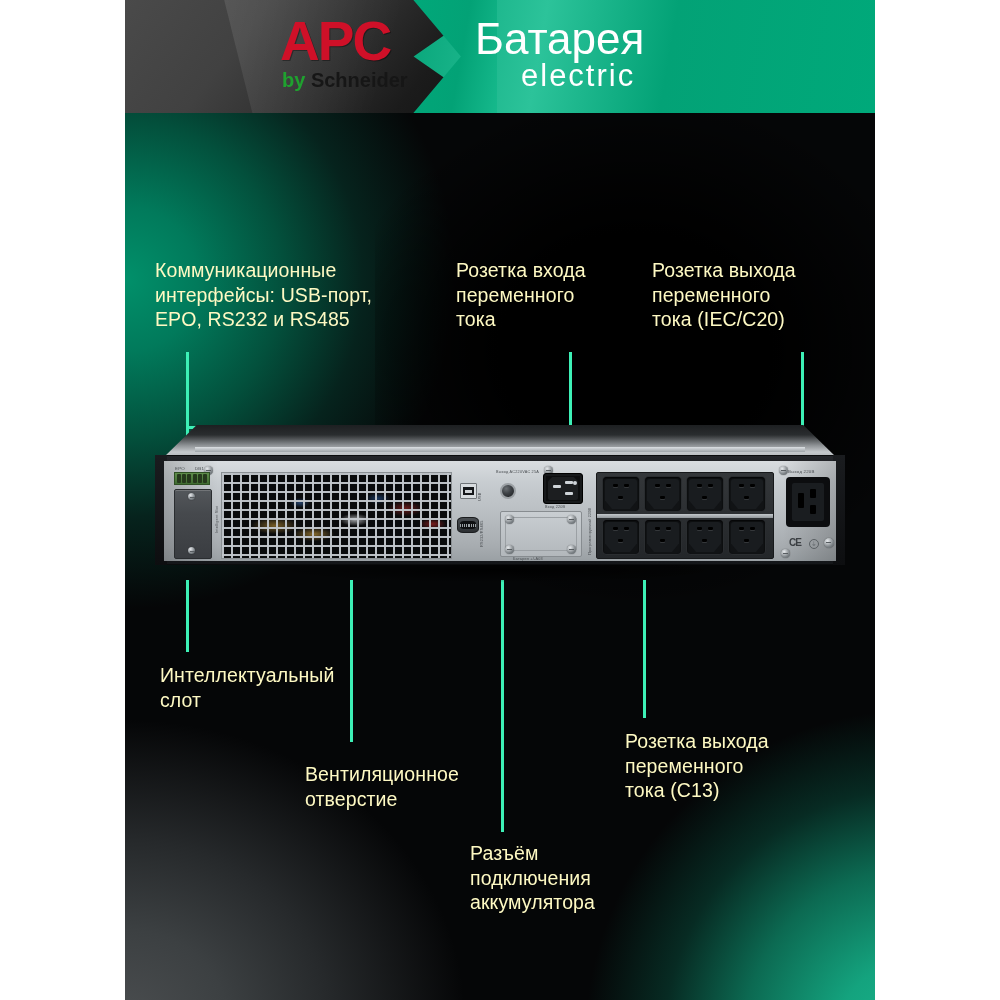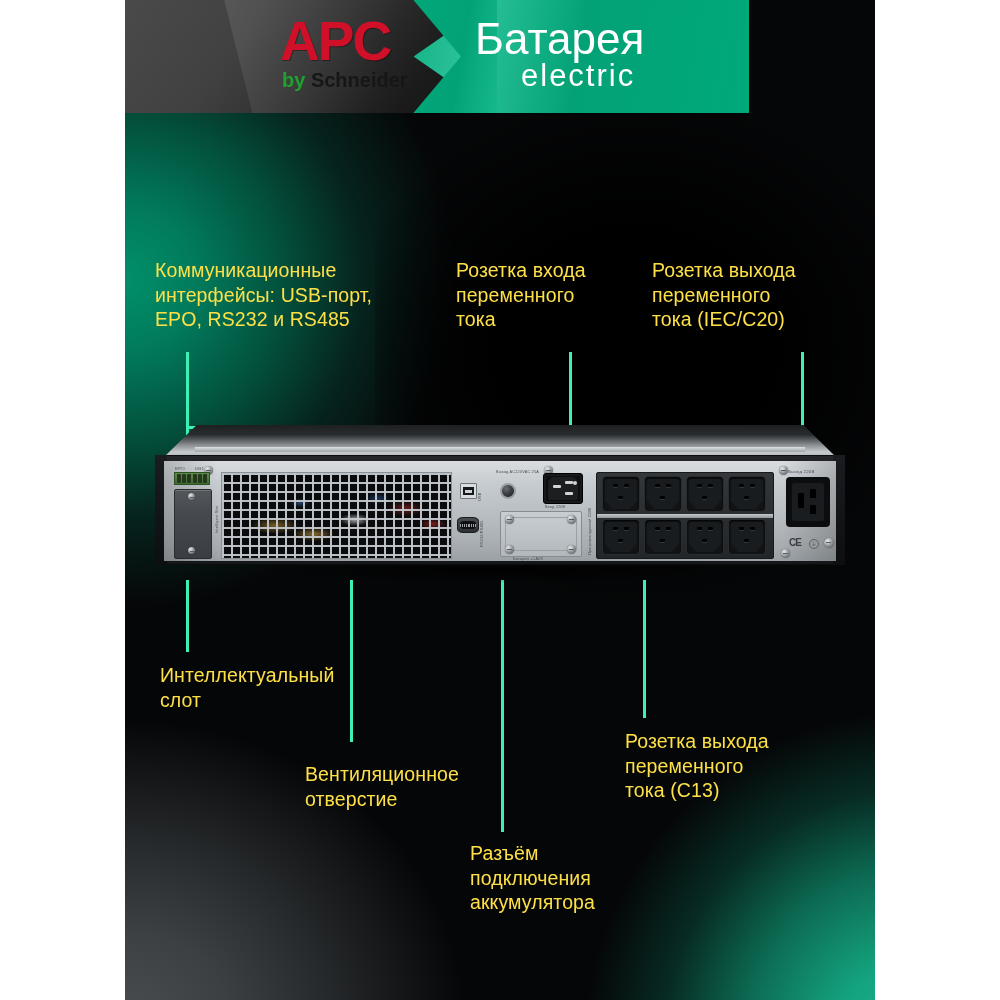--- a/index.html
+++ b/index.html
@@ -15,21 +15,21 @@
   .bg-green-tl{position:absolute;left:0;top:100px;width:520px;height:640px;
       background:radial-gradient(ellipse 330px 330px at 0% 28%, #01906a 0%, #017a5b 22%, #03503c 48%, #06231d 72%, rgba(5,8,8,0) 100%);}
   .bg-green-bl{position:absolute;left:0;top:560px;width:470px;height:460px;
       background:radial-gradient(ellipse 340px 300px at 0% 100%, #4a4d4f 0%, #3c4042 30%, #26292b 60%, rgba(5,8,8,0) 100%);}
   .bg-green-br{position:absolute;right:-40px;bottom:-40px;width:470px;height:520px;
       background:radial-gradient(ellipse 330px 330px at 100% 100%, #19b68c 0%, #14a37e 24%, #0c6a52 52%, #072b23 76%, rgba(5,8,8,0) 100%);}
   .bg-dark-core{position:absolute;left:250px;top:90px;width:520px;height:520px;
       background:radial-gradient(ellipse 300px 260px at 50% 50%, #000 0%, #000 45%, rgba(0,0,0,0) 100%);}
 
   
-  .header{position:absolute;left:0;top:0;width:624px;height:113px;overflow:hidden;}
+  .header{position:absolute;left:0;top:0;width:750px;height:113px;overflow:hidden;}
   .hdr-green{position:absolute;inset:0;background:linear-gradient(100deg,#00a97a 0%,#03a276 35%,#2cc39a 55%,#03a276 72%,#00a97a 100%);}
   .hdr-dark{position:absolute;left:0;top:0;width:370px;height:113px;
       background:linear-gradient(128deg,#4a4a4a 0%,#414141 32%,#2d2d2d 58%,#1b1b1b 78%,#121212 100%);
       clip-path:polygon(0 0,100% 0,78% 50%,100% 100%,0 100%);}
   .hdr-dark-sheen{position:absolute;left:120px;top:-30px;width:220px;height:200px;
       background:linear-gradient(120deg,rgba(255,255,255,0.10),rgba(255,255,255,0) 60%);
       transform:rotate(-14deg);pointer-events:none;}
 
   .apc-logo{position:absolute;left:155px;top:14px;width:140px;height:85px;}
   .apc-word{position:absolute;left:0;top:0;font-size:55px;font-weight:bold;letter-spacing:-2px;
@@ -40,21 +40,21 @@
   .apc-sch{color:#161616;}
   .apc-mask{position:absolute;left:277px;top:0;width:95px;height:113px;
       background:linear-gradient(100deg,#00a97a 0%,#03a276 60%,#16b98c 100%);
       clip-path:polygon(12% 0,100% 0,100% 100%,12% 100%,62% 50%);}
 
   .se-logo{position:absolute;left:350px;top:16px;width:250px;height:80px;color:#fff;}
   .se-1{position:absolute;left:0;top:0;font-size:44px;line-height:46px;letter-spacing:0px;font-weight:400;}
   .se-2{position:absolute;left:46px;top:44px;font-size:31px;line-height:32px;letter-spacing:2px;font-weight:300;}
 
   
-  .label{position:absolute;color:#fde047;font-size:19.5px;line-height:24.5px;font-weight:400;
+  .label{position:absolute;color:#fef9c3;font-size:19.5px;line-height:24.5px;font-weight:400;
       letter-spacing:.1px;white-space:pre-line;}
 
   
   .ln{position:absolute;background:#3df0b6;}
   .lnv{width:3px;}
   .lnh{height:3px;}
 
   
   #device{position:absolute;left:30px;top:425px;width:690px;height:160px;}
   .dev-shadow{position:absolute;left:-10px;top:125px;width:710px;height:40px;

